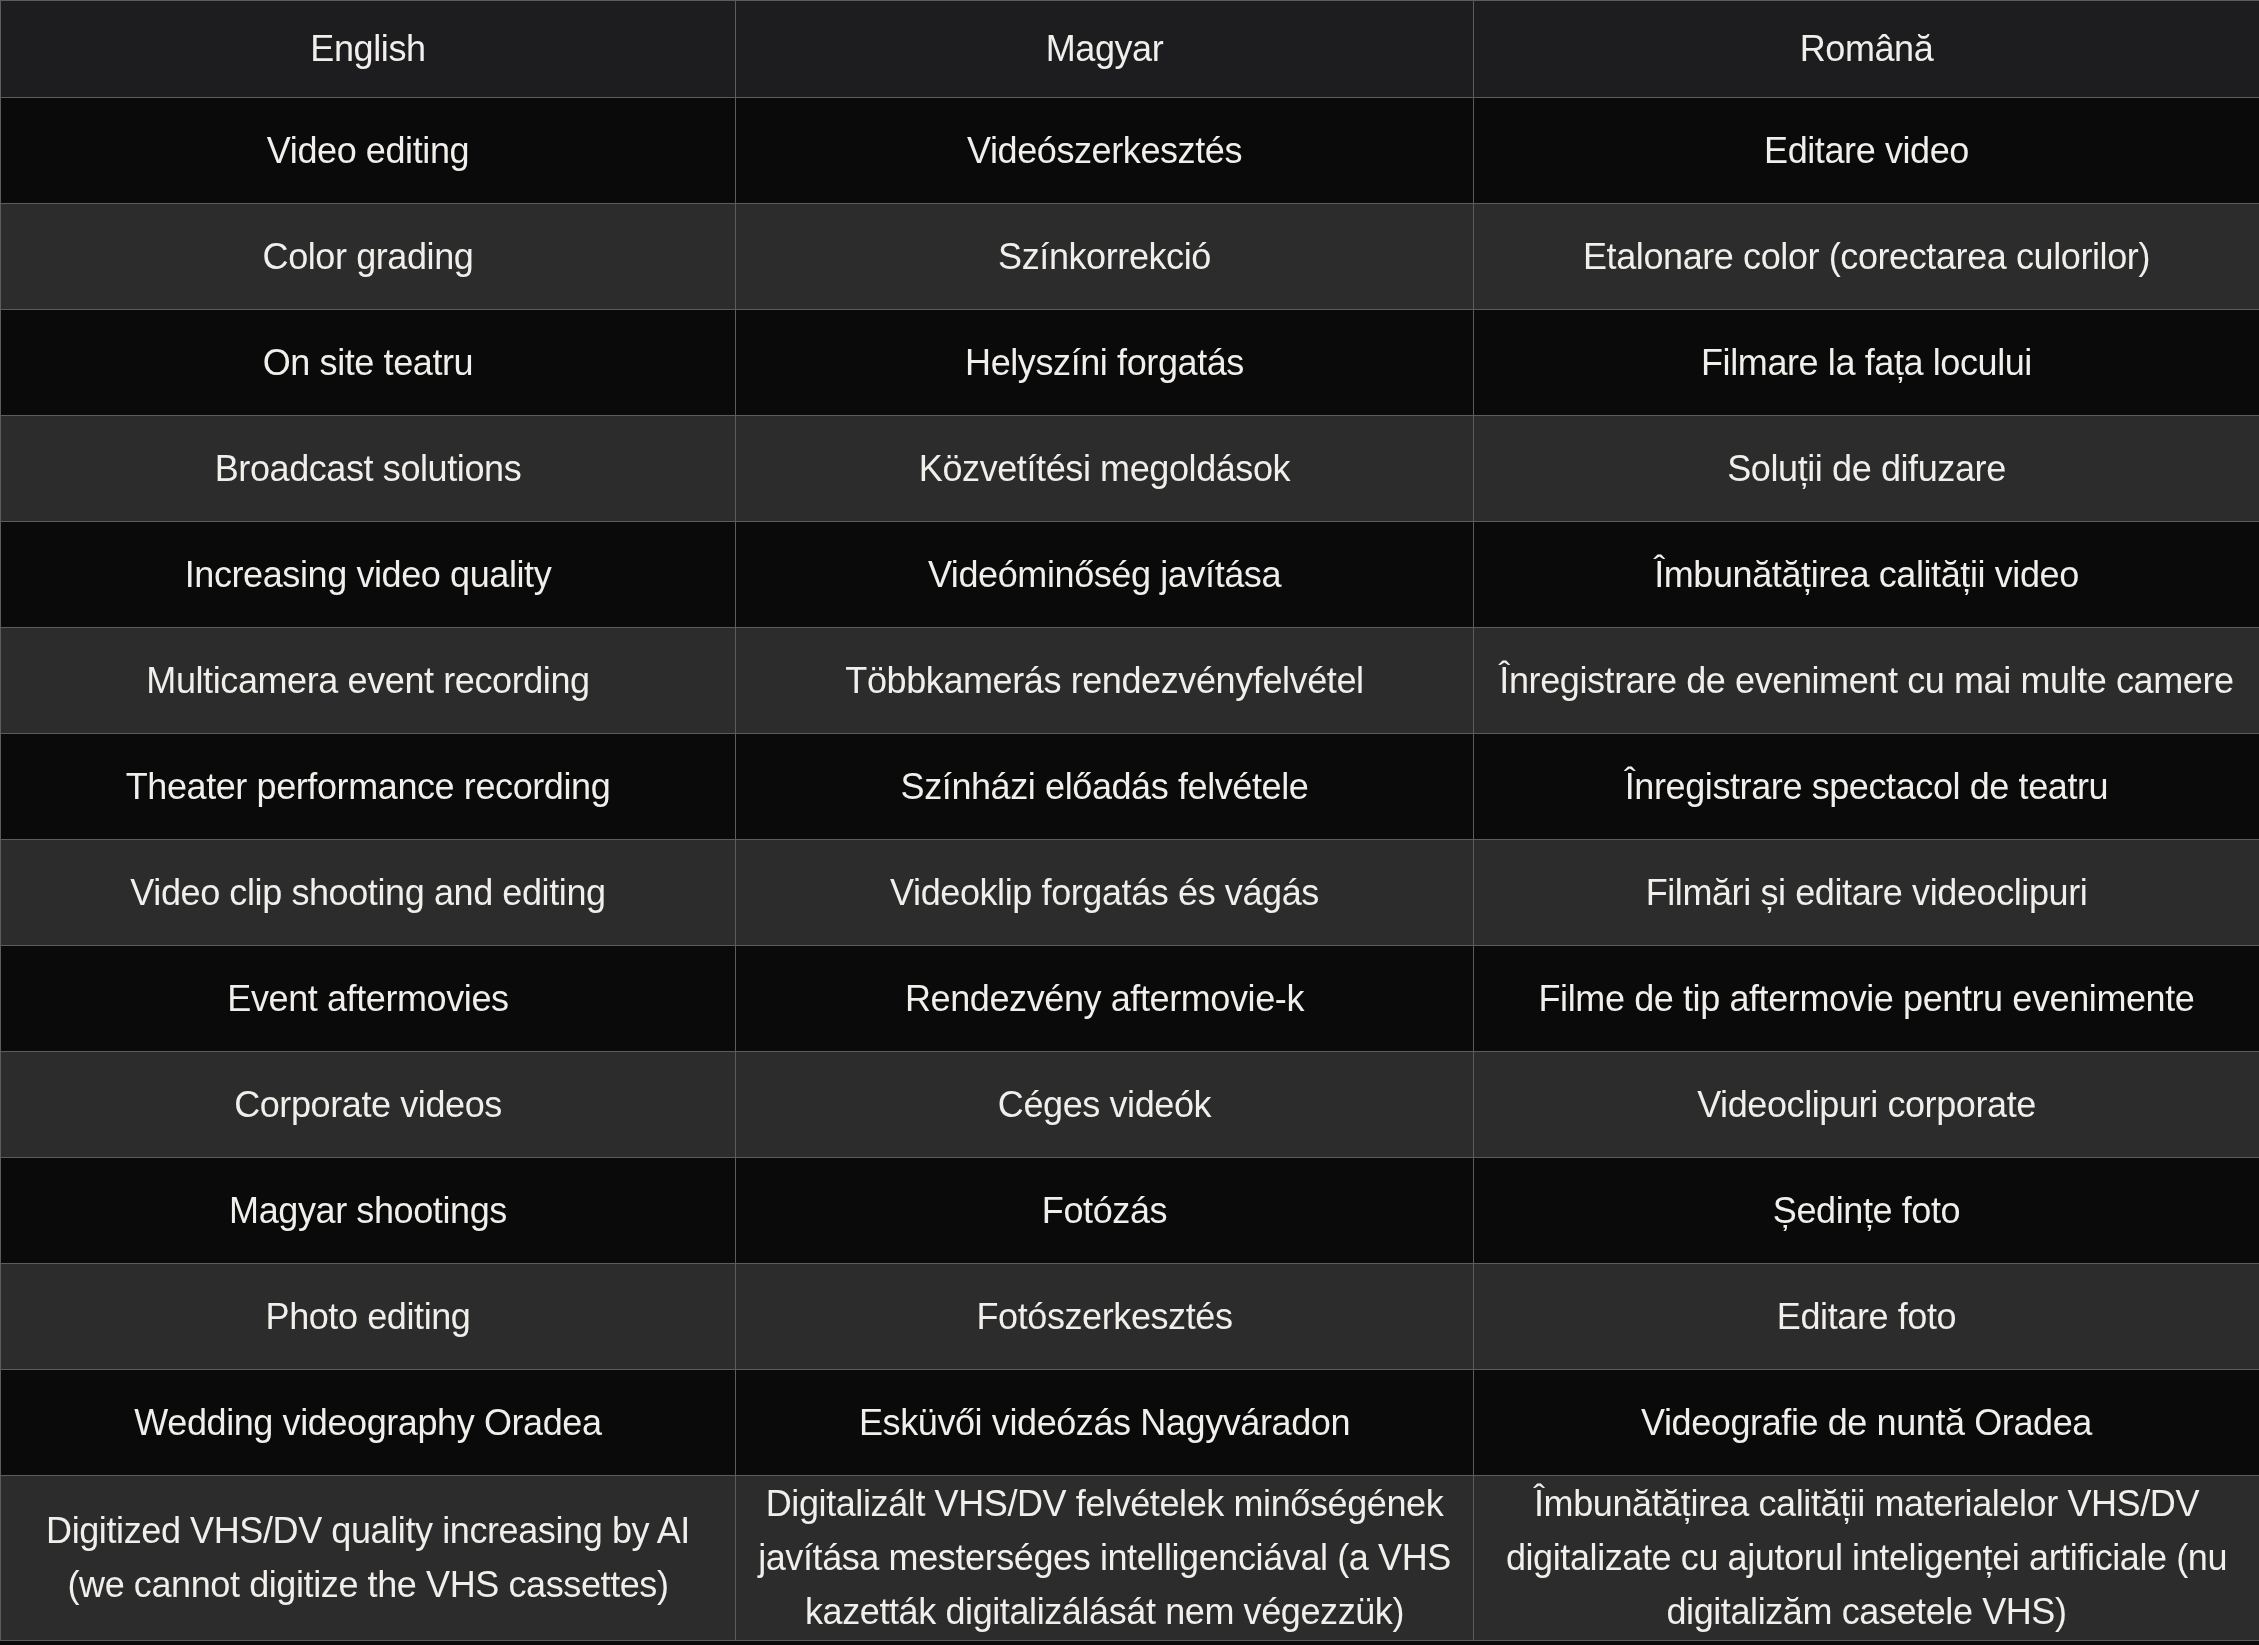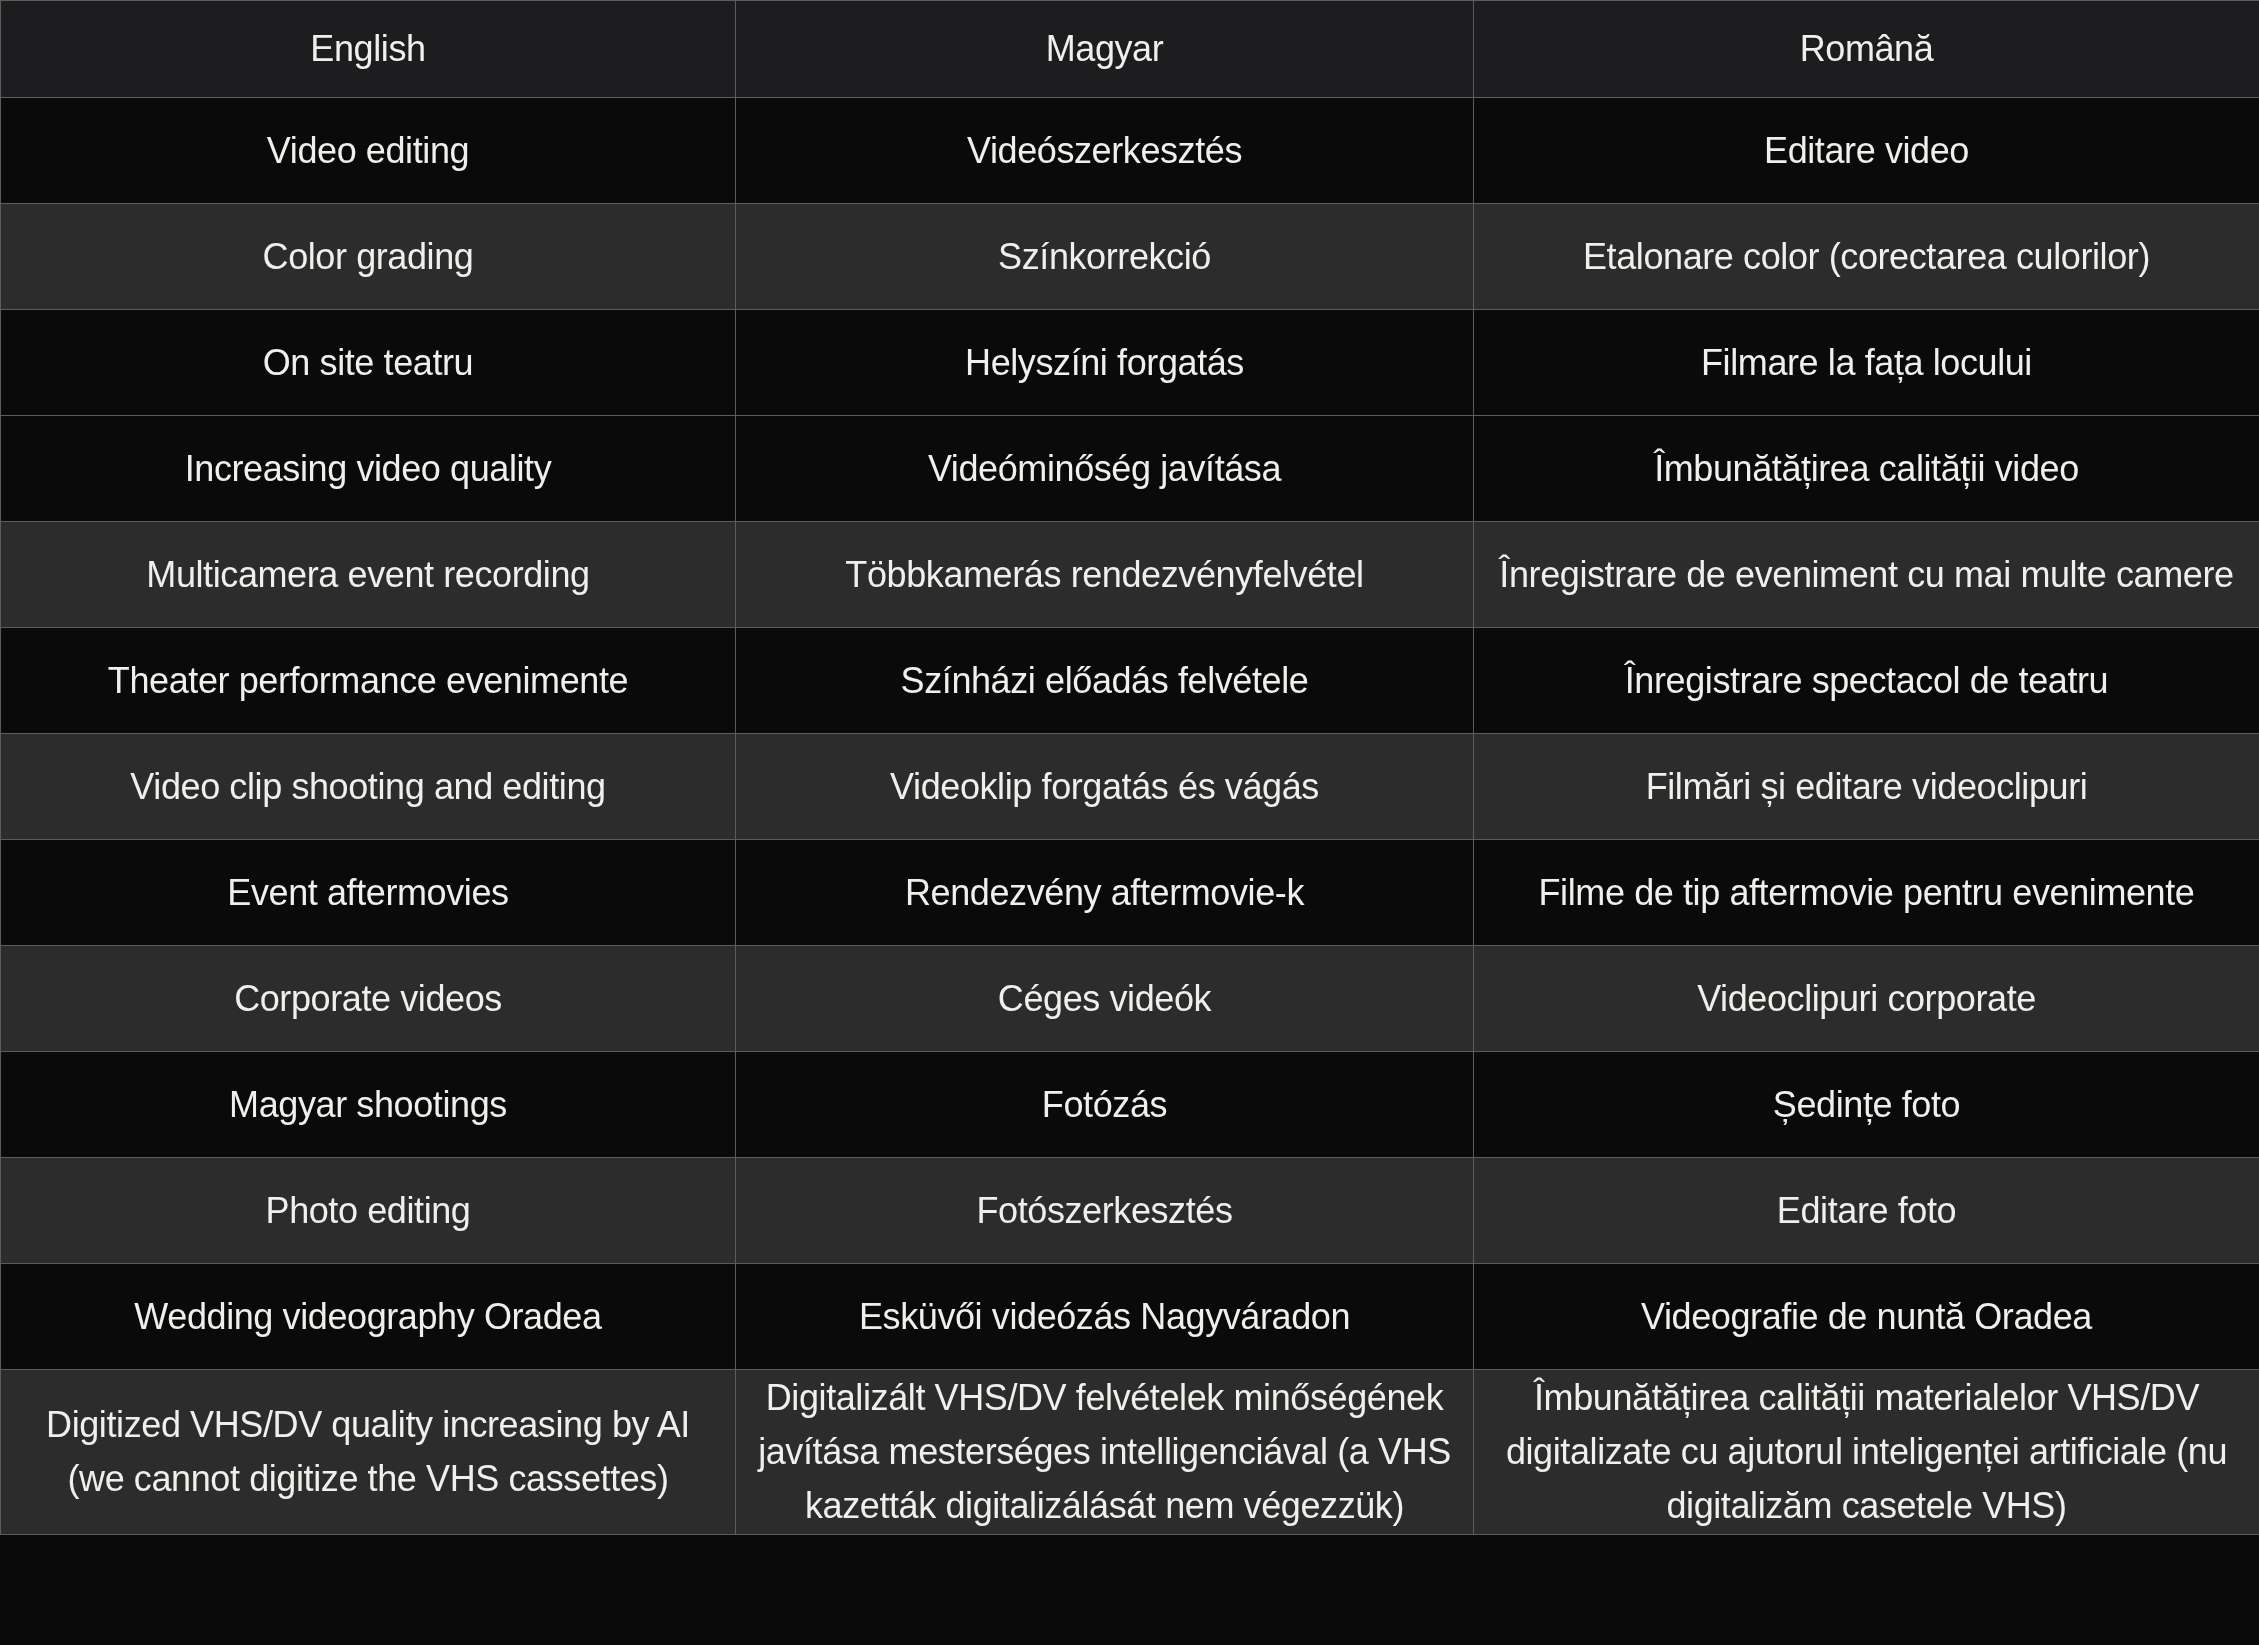--- a/index.html
+++ b/index.html
@@ -67,32 +67,37 @@
     <tr class="light">
       <td>Color grading</td>
       <td>Színkorrekció</td>
       <td>Etalonare color (corectarea culorilor)</td>
     </tr>
     <tr class="dark">
       <td>On site teatru</td>
       <td>Helyszíni forgatás</td>
       <td>Filmare la fața locului</td>
     </tr>
+    <tr class="light">
+      <td>Broadcast solutions</td>
+      <td>Közvetítési megoldások</td>
+      <td>Soluții de difuzare</td>
+    </tr>
     <tr class="dark">
       <td>Increasing video quality</td>
       <td>Videóminőség javítása</td>
       <td>Îmbunătățirea calității video</td>
     </tr>
     <tr class="light">
       <td>Multicamera event recording</td>
       <td>Többkamerás rendezvényfelvétel</td>
       <td>Înregistrare de eveniment cu mai multe camere</td>
     </tr>
     <tr class="dark">
-      <td>Theater performance evenimente</td>
+      <td>Theater performance recording</td>
       <td>Színházi előadás felvétele</td>
       <td>Înregistrare spectacol de teatru</td>
     </tr>
     <tr class="light">
       <td>Video clip shooting and editing</td>
       <td>Videoklip forgatás és vágás</td>
       <td>Filmări și editare videoclipuri</td>
     </tr>
     <tr class="dark">
       <td>Event aftermovies</td>

